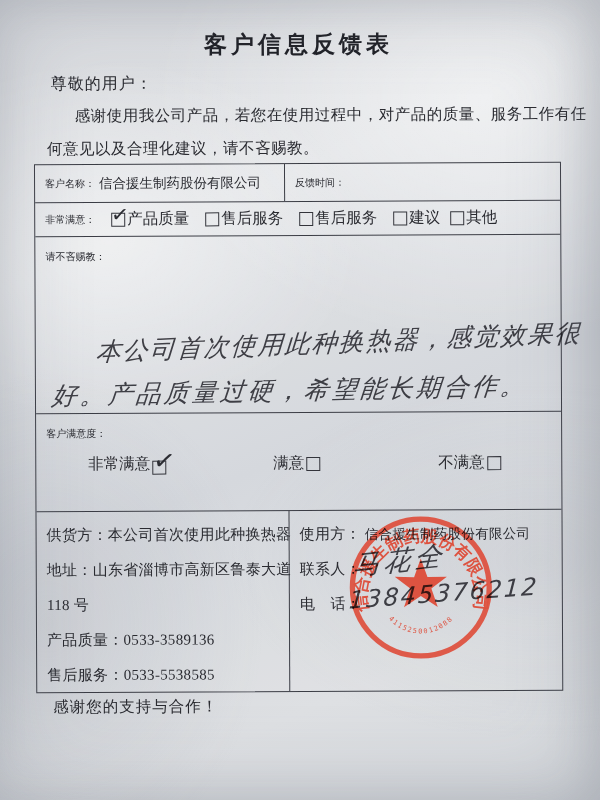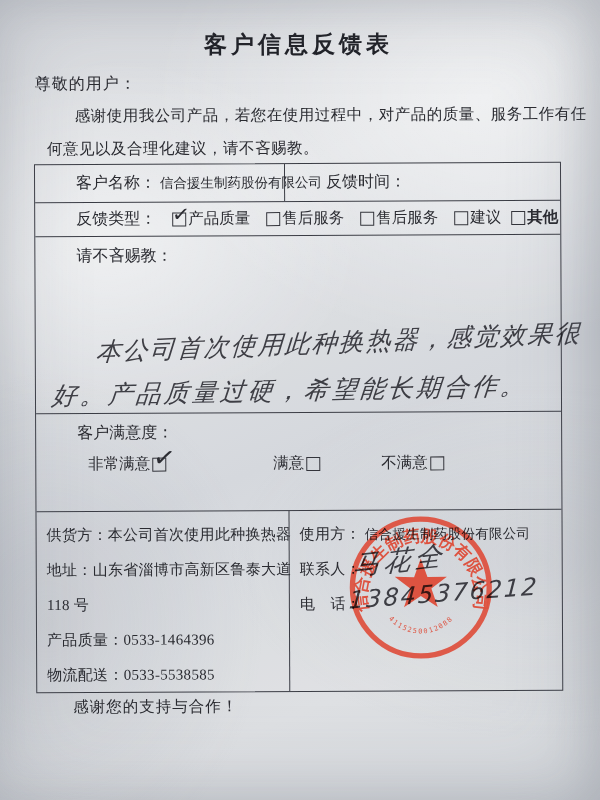--- a/index.html
+++ b/index.html
@@ -18,65 +18,65 @@
     position:absolute; inset:0; pointer-events:none; z-index:9;
     box-shadow:inset 0 0 90px rgba(110,115,128,.30), inset -14px 0 40px rgba(110,115,128,.18);
   }
   .paper { position:absolute; inset:0; transform:rotate(-.25deg); }
 
   .title {
     position:absolute; top:29px; left:0; width:100%; text-align:center;
     font-family:"Liberation Sans","DejaVu Sans",sans-serif;
     font-size:23px; font-weight:bold; letter-spacing:4px; color:#1f2026;
   }
-  .salutation { position:absolute; top:73px; left:36px; font-size:16px; letter-spacing:1px; }
+  .salutation { position:absolute; top:73px; left:52px; font-size:16px; letter-spacing:1px; }
   .intro1 { position:absolute; top:105px; left:76px; font-size:15.5px; letter-spacing:.5px; }
   .intro2 { position:absolute; top:138px; left:48px; font-size:15.5px; letter-spacing:.5px; }
 
   .tbl {
     position:absolute; left:35px; top:163px; width:527px;
     border:1.6px solid #3b3d45; background:rgba(255,255,255,.06);
   }
   .row { display:flex; border-bottom:1.6px solid #3b3d45; }
   .row:last-child { border-bottom:none; }
   .cell { padding:8px 10px; }
   .r1 { height:38px; }
   .r1 .cell { display:flex; align-items:center; }
   .c-name { width:250px; border-right:1.6px solid #3b3d45; }
   .c-time { flex:1; }
-  .lab { font-size:16px; white-space:nowrap;margin-left:31px; }
+  .lab { font-size:10px; white-space:nowrap; }
   .val-sm { font-size:13.5px; margin-left:4px; white-space:nowrap; }
 
   .r2 { height:34px; align-items:center; padding:0 10px; display:flex; gap:14px; }
   .opt { display:flex; align-items:center; font-size:15.5px; white-space:nowrap; }
   .box {
     width:14px; height:14px; border:1.7px solid #33343b; display:inline-block;
     position:relative; margin:0 2px; background:transparent; flex:none;
   }
   .box .tick {
     display:none; position:absolute; left:-1px; top:-11px; font-size:21px;
     color:#2c2d33; transform:rotate(6deg); font-family:"DejaVu Sans",sans-serif;
   }
   .box.checked .tick { display:block; }
   .box.hand .tick { font-size:26px; top:-16px; left:0; transform:rotate(10deg); }
 
   .r3 { height:177px; display:block; position:relative; padding:9px 10px; }
   .r4 { height:98px; display:block; position:relative; padding:9px 10px; }
   .sat-opts { position:absolute; top:40px; left:0; width:100%; display:flex; }
-  .sat-opts .opt:nth-child(1){ margin-left:52px; }
+  .sat-opts .opt:nth-child(1){ margin-left:52px;align-items:flex-end; }
   .sat-opts .opt:nth-child(2){ margin-left:105px; }
-  .sat-opts .opt:nth-child(3){ margin-left:59px;justify-content:center; }
+  .sat-opts .opt:nth-child(3){ margin-left:116px;justify-content:center; }
 
   .r5 { height:180px; }
   .c-left { width:253px; border-right:1.6px solid #3b3d45; padding:6px 8px 6px 10px; }
   .c-right { flex:1; padding:6px 8px 6px 10px; position:relative; }
   .line { font-size:15px; line-height:35px; white-space:nowrap; letter-spacing:.3px; }
   .line .val-sm { font-size:13.5px; }
 
-  .closing { position:absolute; top:696px; left:72px; font-size:15.5px; letter-spacing:1px; }
+  .closing { position:absolute; top:696px; left:52px; font-size:15.5px; letter-spacing:1px; }
 
   
   .hw {
     font-family:"DejaVu Sans",sans-serif; font-style:italic; color:#26262d;
     position:absolute; white-space:nowrap; opacity:.88; z-index:5;
   }
   .hw1 { top:90px; left:60px; font-size:25px; letter-spacing:2px; transform:rotate(-2deg) skewX(-6deg); }
   .hw2 { top:138px; left:16px; font-size:25px; letter-spacing:3px; transform:rotate(-1deg) skewX(-6deg); }
   .hw-sign { top:543px; left:352px; font-size:27px; letter-spacing:4px; transform:rotate(-6deg) skewX(-10deg); }
   .hw-phone { top:580px; left:348px; font-size:24px; letter-spacing:2px; transform:rotate(-4deg) skewX(-8deg); }
@@ -102,40 +102,40 @@
         <span class="lab">客户名称：</span>
         <span class="val-sm">信合援生制药股份有限公司</span>
       </div>
       <div class="cell c-time">
         <span class="lab">反馈时间：</span>
         <span class="val-sm"></span>
       </div>
     </div>
 
     <div class="row r2">
-      <span class="lab">反馈类型：</span>
+      <span class="lab">非常满意：</span>
       <span class="opt">
         <span class="box checked">
             <span class="tick">✓</span>
           </span>
           <span>产品质量</span>
       </span>
       <span class="opt">
         <span class="box"></span>
           <span>售后服务</span>
       </span>
       <span class="opt">
         <span class="box"></span>
           <span>售后服务</span>
       </span>
       <span class="opt">
         <span class="box"></span>
           <span>建议</span>
       </span>
-      <span class="opt" style="margin-left:-6px;font-weight:bold;">
+      <span class="opt" style="margin-left:-6px;">
         <span class="box"></span>
           <span>其他</span>
       </span>
     </div>
 
     <div class="row r3">
       <span class="lab">请不吝赐教：</span>
       <div class="hw hw1">本公司首次使用此种换热器，感觉效果很</div>
       <div class="hw hw2">好。产品质量过硬，希望能长期合作。</div>
     </div>
@@ -158,22 +158,22 @@
             <span class="box"></span>
         </span>
       </div>
     </div>
 
     <div class="row r5">
       <div class="c-left">
         <div class="line"><span>供货方：</span><span>本公司首次使用此种换热器</span></div>
         <div class="line"><span>地址：</span><span>山东省淄博市高新区鲁泰大道</span></div>
         <div class="line">118 号</div>
-        <div class="line"><span>产品质量：</span><span>0533-1464396</span></div>
-        <div class="line"><span>物流配送：</span><span>0533-5538585</span></div>
+        <div class="line"><span>产品质量：</span><span>0533-3589136</span></div>
+        <div class="line"><span>售后服务：</span><span>0533-5538585</span></div>
       </div>
       <div class="c-right">
         <div class="line"><span>使用方：</span><span class="val-sm">信合援生制药股份有限公司</span></div>
         <div class="line">联系人：</div>
         <div class="line">电　话：</div>
       </div>
     </div>
 
   </div>
 

